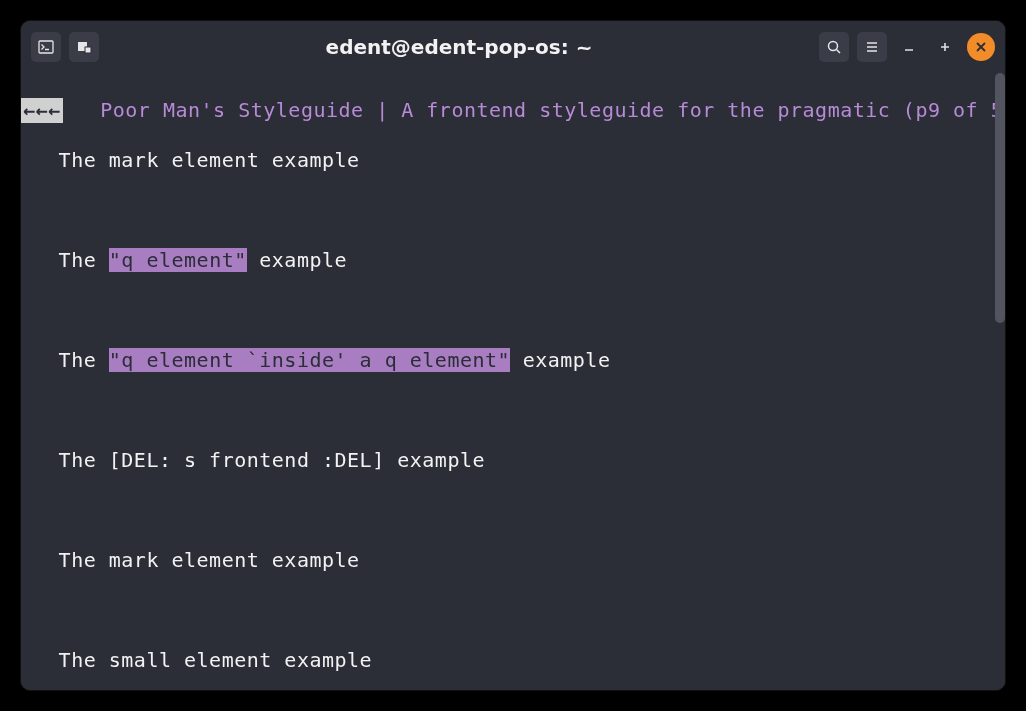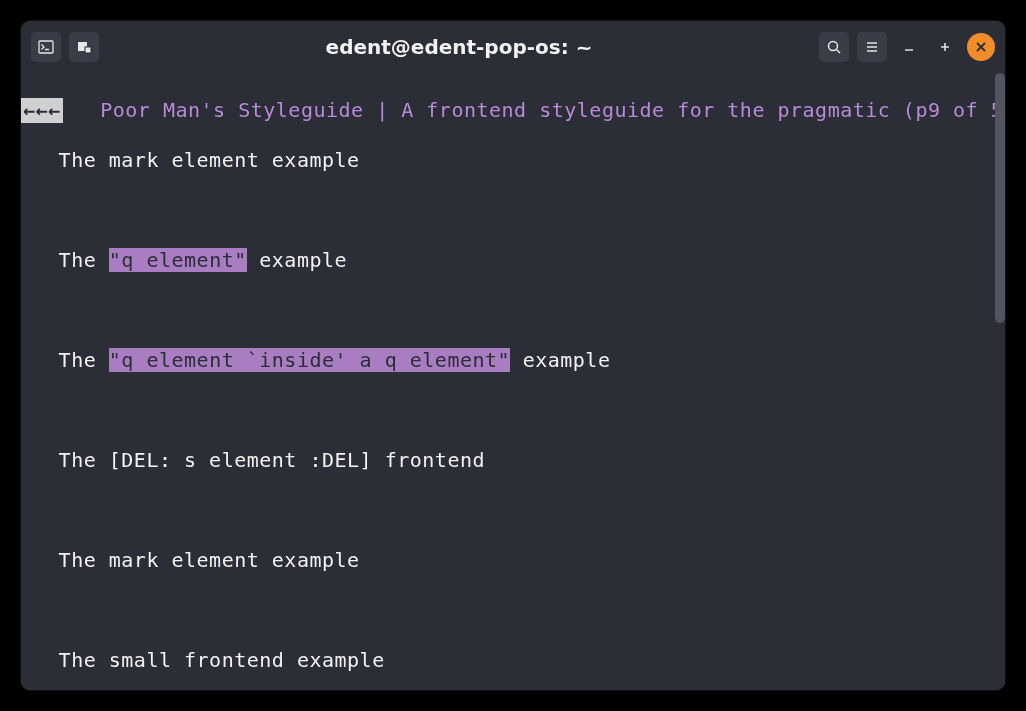--- a/index.html
+++ b/index.html
@@ -158,25 +158,25 @@
 
   <div class="terminal">
     <div class="term-inner">
 <div class="row"><span class="back-arrow">←←←</span><span class="hdr">   Poor Man's Styleguide | A frontend styleguide for the pragmatic (p9 of 55)</span></div>
 <div class="row">   The mark element example</div>
 <div class="row"></div>
 <div class="row"><span>   The </span><span class="hl-purple">"q element"</span><span> example</span></div>
 <div class="row"></div>
 <div class="row"><span>   The </span><span class="hl-purple">"q element `inside' a q element"</span><span> example</span></div>
 <div class="row"></div>
-<div class="row">   The [DEL: s element :DEL] frontend</div>
+<div class="row">   The [DEL: s frontend :DEL] example</div>
 <div class="row"></div>
 <div class="row">   The mark element example</div>
 <div class="row"></div>
-<div class="row">   The small frontend example</div>
+<div class="row">   The small element example</div>
 
 
 
 
 
 
 
 
 
 

